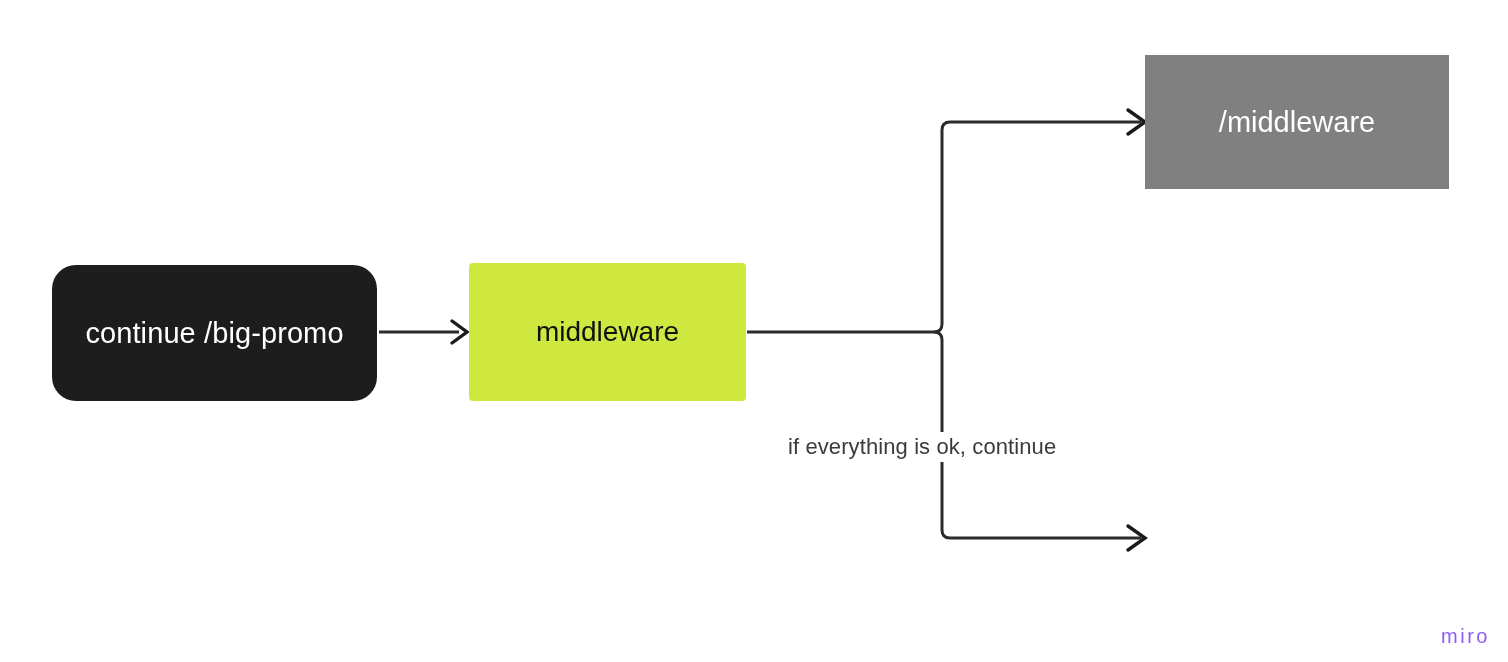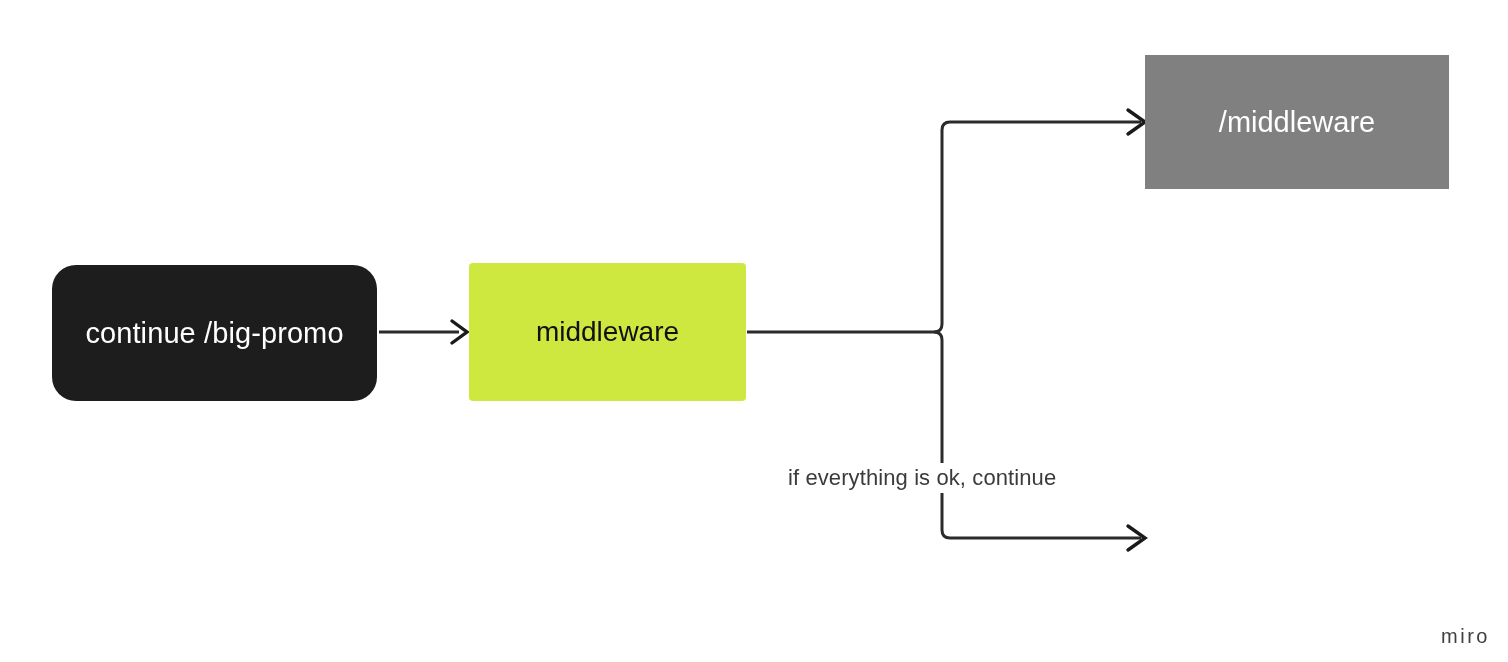--- a/index.html
+++ b/index.html
@@ -102,30 +102,30 @@
     background: #ffffff;
     padding: 2px 4px;
     letter-spacing: 0.1px;
   }
   #label-maintenance {
     left: 775px;
     top: 214px;
   }
   #label-continue {
     left: 784px;
-    top: 463px;
+    top: 432px;
   }
 
   
   #watermark {
     position: absolute;
     right: 18px;
     bottom: 14px;
     font-size: 20px;
-    color: #404040;
+    color: #8b5cf6;
     letter-spacing: 2.5px;
     user-select: none;
   }
 </style>
 </head>
 <body>
 
 <div id="canvas">
 
   <svg id="connectors" viewBox="0 0 1508 662" width="1508" height="662" xmlns="http://www.w3.org/2000/svg">

